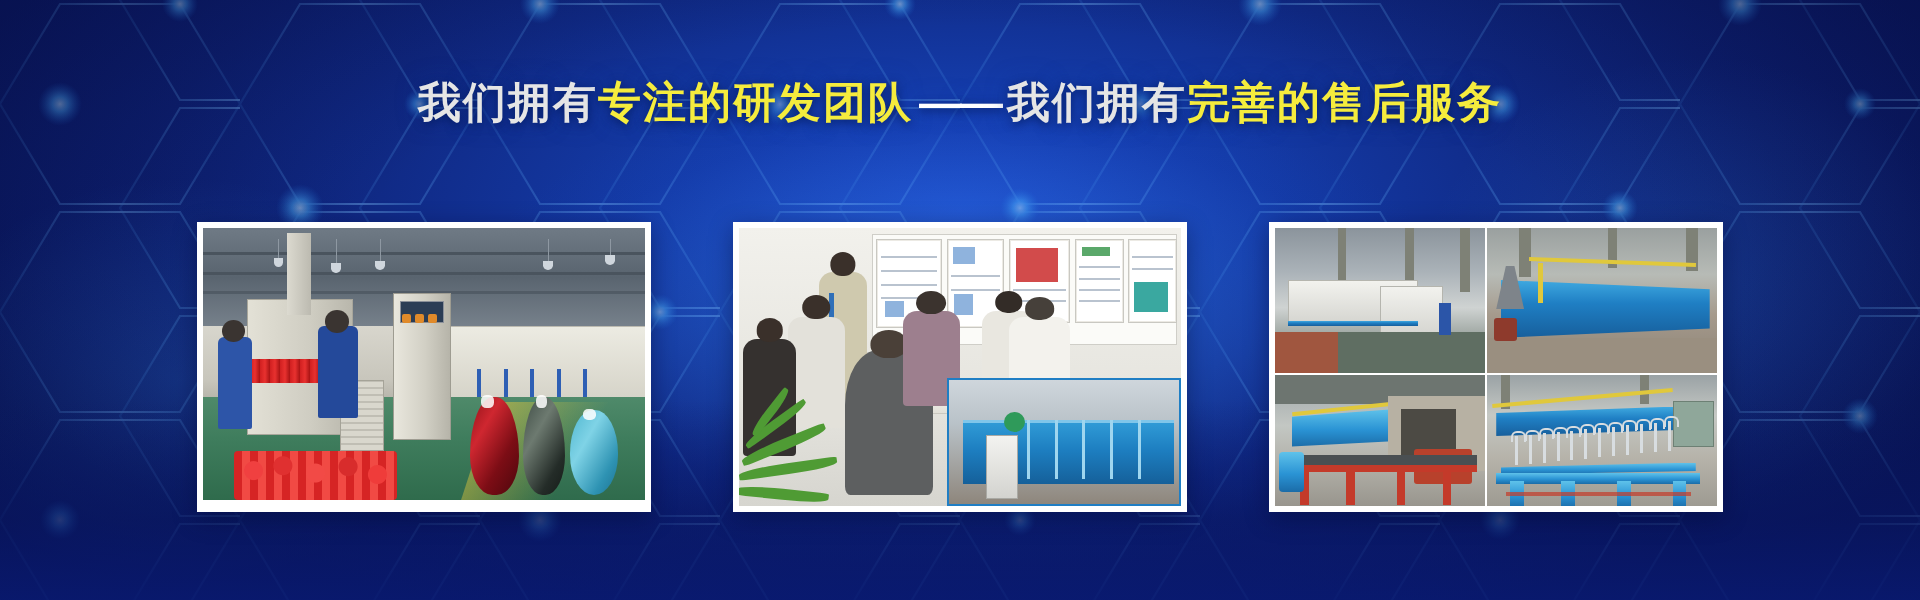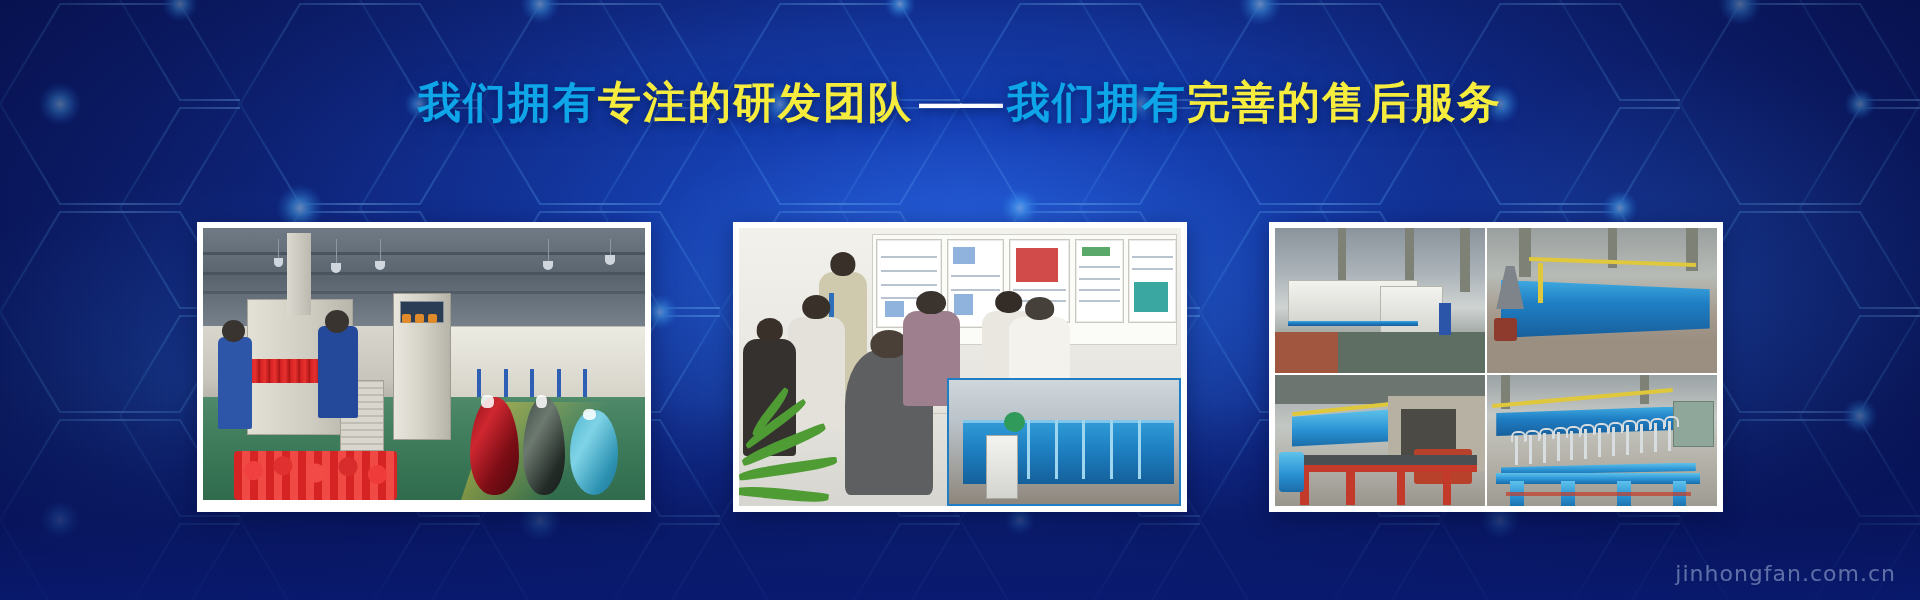--- a/index.html
+++ b/index.html
@@ -67,21 +67,21 @@
   }
   .headline {
     display:inline-block;
     font-size:43px;
     font-weight:700;
     letter-spacing:2px;
     line-height:1.15;
     white-space:nowrap;
     text-shadow:0 2px 10px rgba(0,20,80,0.75), 0 0 22px rgba(20,60,160,0.55);
   }
-  .hl-w { color:#0ea5e9; }
+  .hl-w { color:#e5e5e5; }
   .hl-y { color:#f5ec3d; }
   .hl-dash {
     color:#ffffff;
     padding:0 6px;
     letter-spacing:-2px;
   }
 
   
   .panels {
     position:absolute;
@@ -573,15 +573,14 @@
             <span class="hook" style="left:72%;top:36%;height:22%"></span>
             <span class="hook" style="left:78%;top:35%;height:22%"></span>
             <span class="rail-red" style="left:8%;top:88%;width:80%;height:3%;opacity:.7"></span>
           </div>
         </div>
       </div>
     </div>
 
   </div>
 
-  <div class="watermark">jinhongfan.com.cn</div>
 
 </div>
 
 </body></html>

